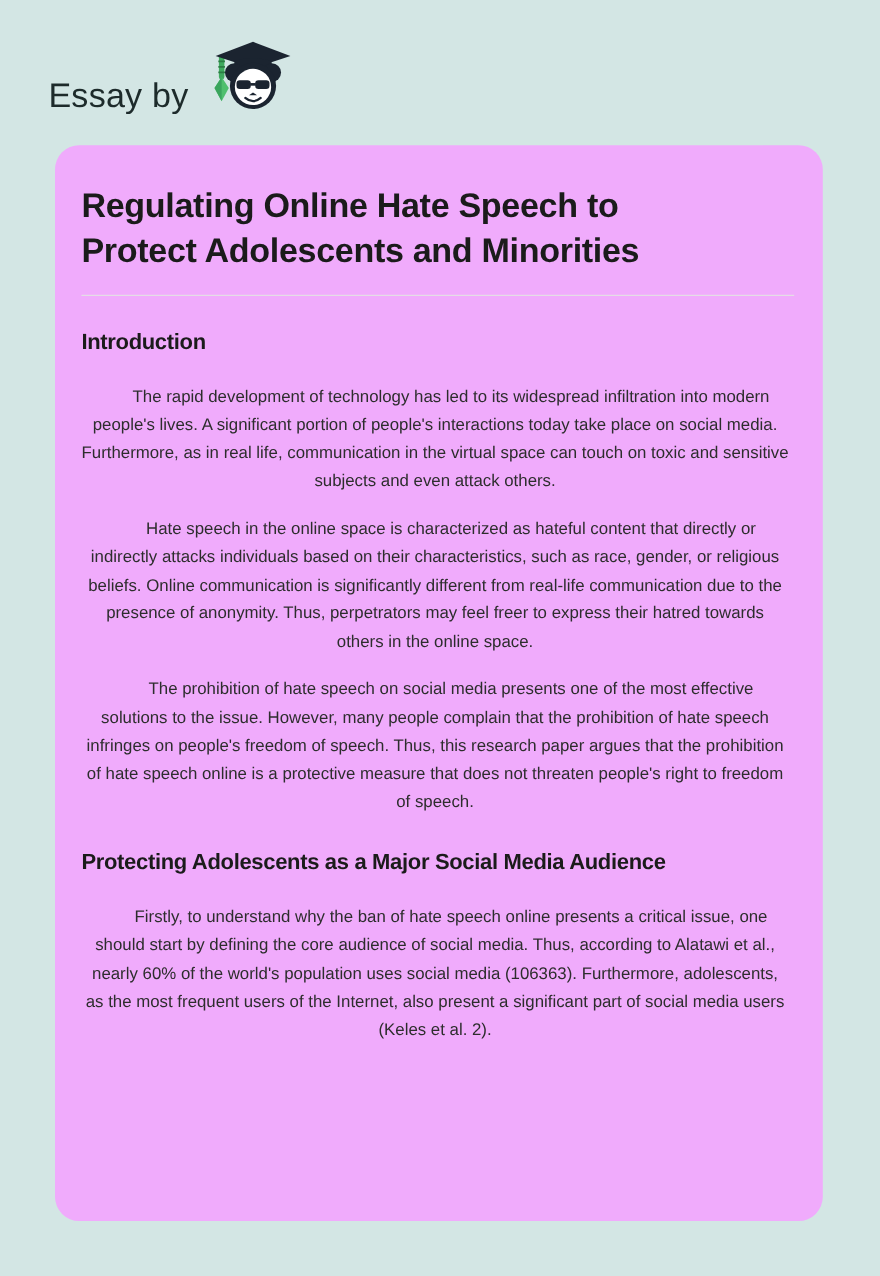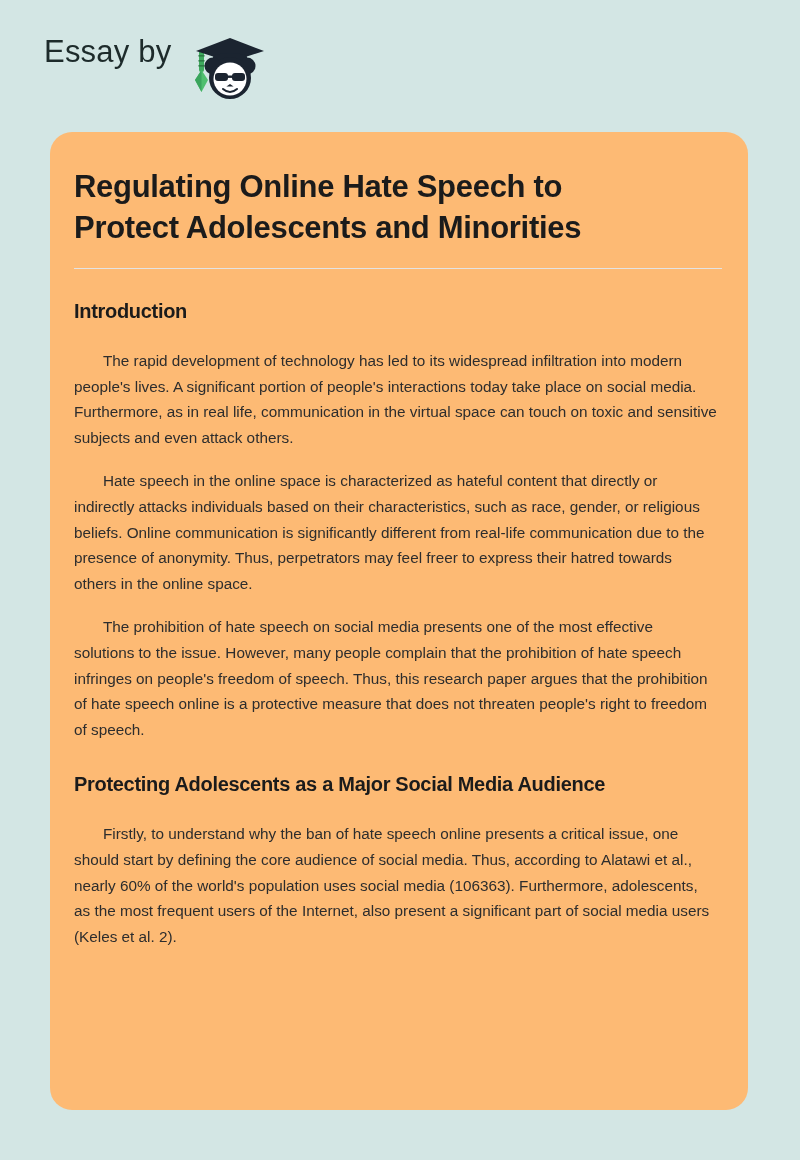--- a/index.html
+++ b/index.html
@@ -15,21 +15,21 @@
     overflow: hidden;
     position: relative;
   }
 
   
   .brand-header {
     position: absolute;
     left: 44px;
     top: 36px;
     display: flex;
-    align-items: flex-start;
+    align-items: flex-end;
     height: 66px;
   }
   .brand-essay-by {
     font-family: "Liberation Sans", sans-serif;
     font-size: 31px;
     font-weight: 400;
     color: #1d2b2b;
     letter-spacing: 0.2px;
     line-height: 1;
     white-space: nowrap;
@@ -59,21 +59,21 @@
     font-weight: 400;
   }
 
   
   .paper-card {
     position: absolute;
     left: 50px;
     top: 132px;
     width: 698px;
     height: 978px;
-    background: #fdba74;
+    background: #f0abfc;
     border-radius: 22px;
     overflow: hidden;
     box-sizing: border-box;
   }
   .paper-inner {
     padding: 34px 26px 0 24px;
   }
 
   .doc-title {
     font-family: "Liberation Sans", sans-serif;
@@ -129,21 +129,21 @@
   }
 
   .body-paragraph {
     font-family: "Liberation Sans", sans-serif;
     font-size: 15.3px;
     line-height: 25.6px;
     color: #2d2d2d;
     margin: 18px 0 0 0;
     text-indent: 29px;
     max-width: 643px;
-    text-align: left;
+    text-align: center;
   }
   .section-heading + .body-paragraph { margin-top: 17px; }
 </style>
 </head>
 <body>
 
 <div class="brand-header">
   <span class="brand-essay-by">Essay by</span>
 
   <span class="brand-logo-mark">

